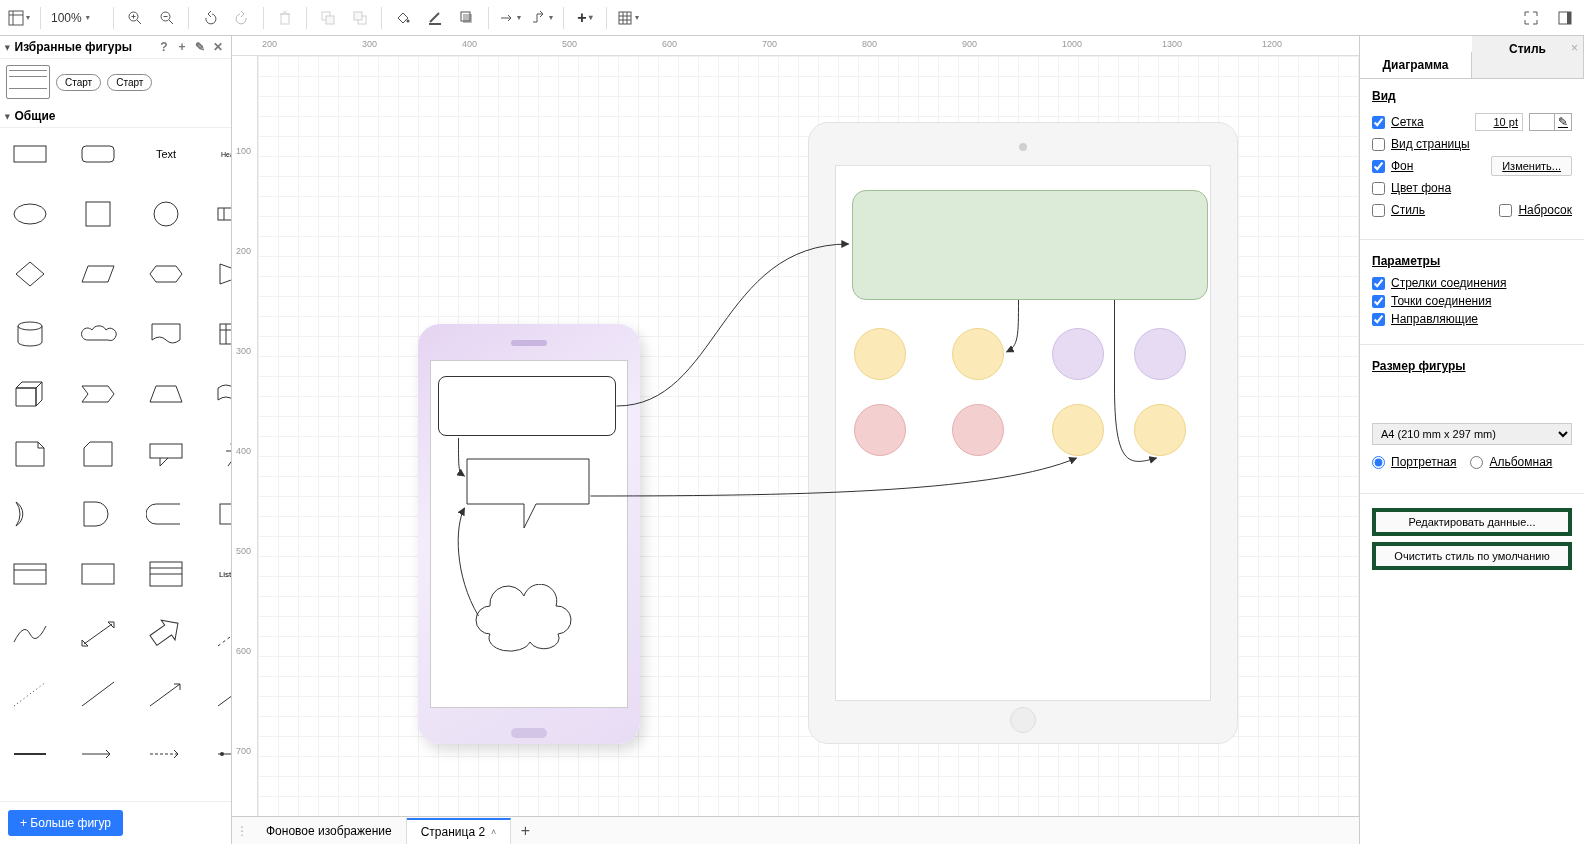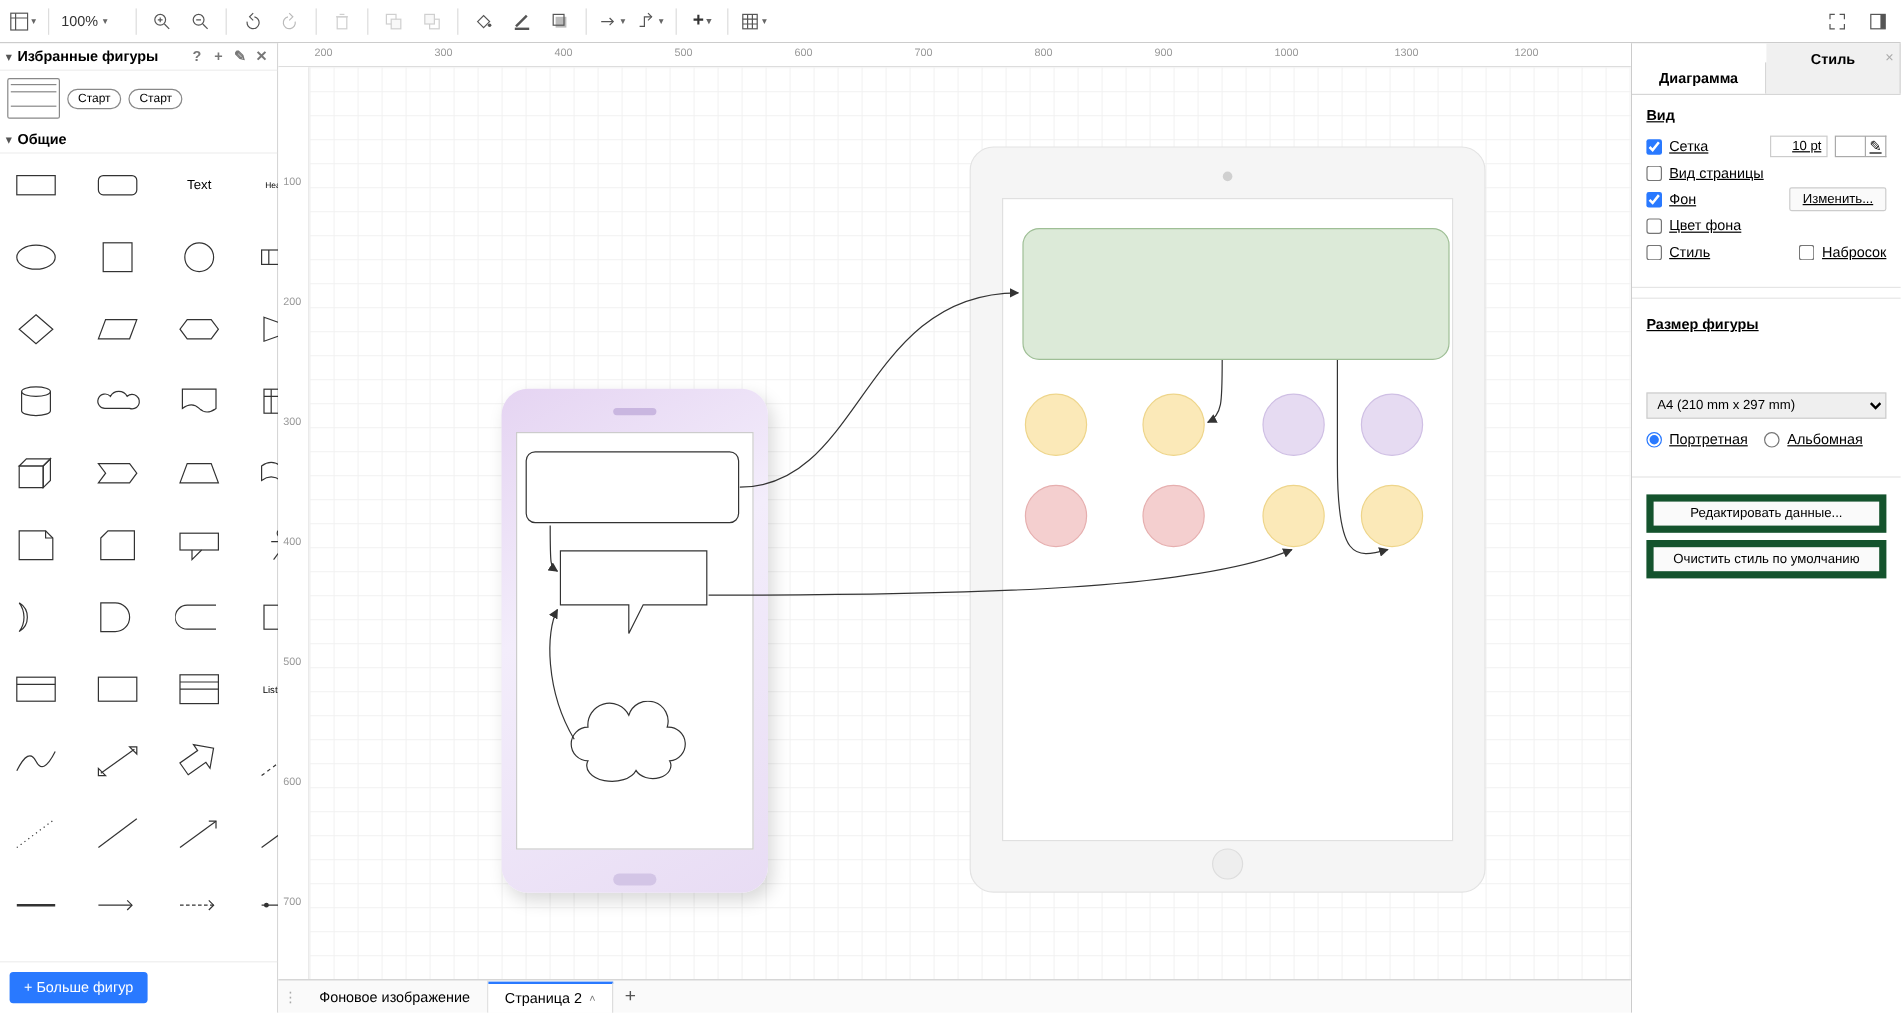--- a/index.html
+++ b/index.html
@@ -79,21 +79,21 @@
 .chk-row { display:flex; align-items:center; margin:4px 0; gap:6px; }
 .chk-row input { accent-color:#2979ff; }
 .right-sep { border-top:1px solid #e5e5e5; margin:4px 0;}
 .ctrl-row { display:flex; align-items:center; gap:6px; margin:4px 0;}
 .num-field { width:48px; border:1px solid #ccc; padding:2px 4px; text-align:right; font-size:11px;}
 .color-swatch { width:26px; height:18px; border:1px solid #aaa; background:#fff; }
 .swatch-stack { display:flex; align-items:center; }
 .btn-sm { border:1px solid #ccc; background:#fafafa; padding:3px 10px; font-size:11px; cursor:pointer; border-radius:2px; }
 .radio-row { display:flex; gap:14px; margin:6px 0; }
 .paper-select { width:100%; border:1px solid #ccc; padding:3px 4px; font-size:11px;margin-top:42px; }
-.wide-btn { width:100%; border:6px solid #14532d; background:#fafafa; padding:4px 0; margin-top:6px; font-size:11px; cursor:pointer; }
+.wide-btn { width:100%; border:4px solid #14532d; background:#fafafa; padding:4px 0; margin-top:6px; font-size:11px; cursor:pointer; }
 
 
 .device { position:absolute; border-radius:20px; }
 .phone-outer { left:160px; top:268px; width:222px; height:420px;
   background:linear-gradient(150deg,#e5d4f2,#f3edfb 40%,#e8dcf4);
   border-radius:22px; box-shadow:4px 6px 14px rgba(0,0,0,.15); }
 .phone-screen { position:absolute; left:12px; top:36px; right:12px; bottom:36px; background:#fff; border:1px solid #ccc; }
 .phone-speaker { position:absolute; top:16px; left:50%; transform:translateX(-50%); width:36px; height:6px; border-radius:3px; background:#c9b6e0;}
 .phone-home { position:absolute; bottom:6px; left:50%; transform:translateX(-50%); width:36px; height:10px; border-radius:6px; background:#d3c5e6;}
 
@@ -680,20 +680,35 @@
           </label>
         <span style="flex:1"></span>
         <label class="chk-row">
             <input type="checkbox" style="">
             <span>Набросок</span>
           </label>
       </div>
     </div>
     <div class="right-sep"></div>
 
+    <div class="right-section">
+      <div class="sec-title">Параметры</div>
+      <label class="chk-row">
+          <input type="checkbox" checked="" style="">
+          <span>Стрелки соединения</span>
+        </label>
+      <label class="chk-row">
+          <input type="checkbox" checked="" style="">
+          <span>Точки соединения</span>
+        </label>
+      <label class="chk-row">
+          <input type="checkbox" checked="" style="">
+          <span>Направляющие</span>
+        </label>
+    </div>
     <div class="right-sep"></div>
 
     <div class="right-section">
       <div class="sec-title">Размер фигуры</div>
       <select class="paper-select">
         <option>A4 (210 mm x 297 mm)</option>
       </select>
       <div class="radio-row">
         <label class="chk-row">
             <input type="radio" name="orient" checked="" style="">

